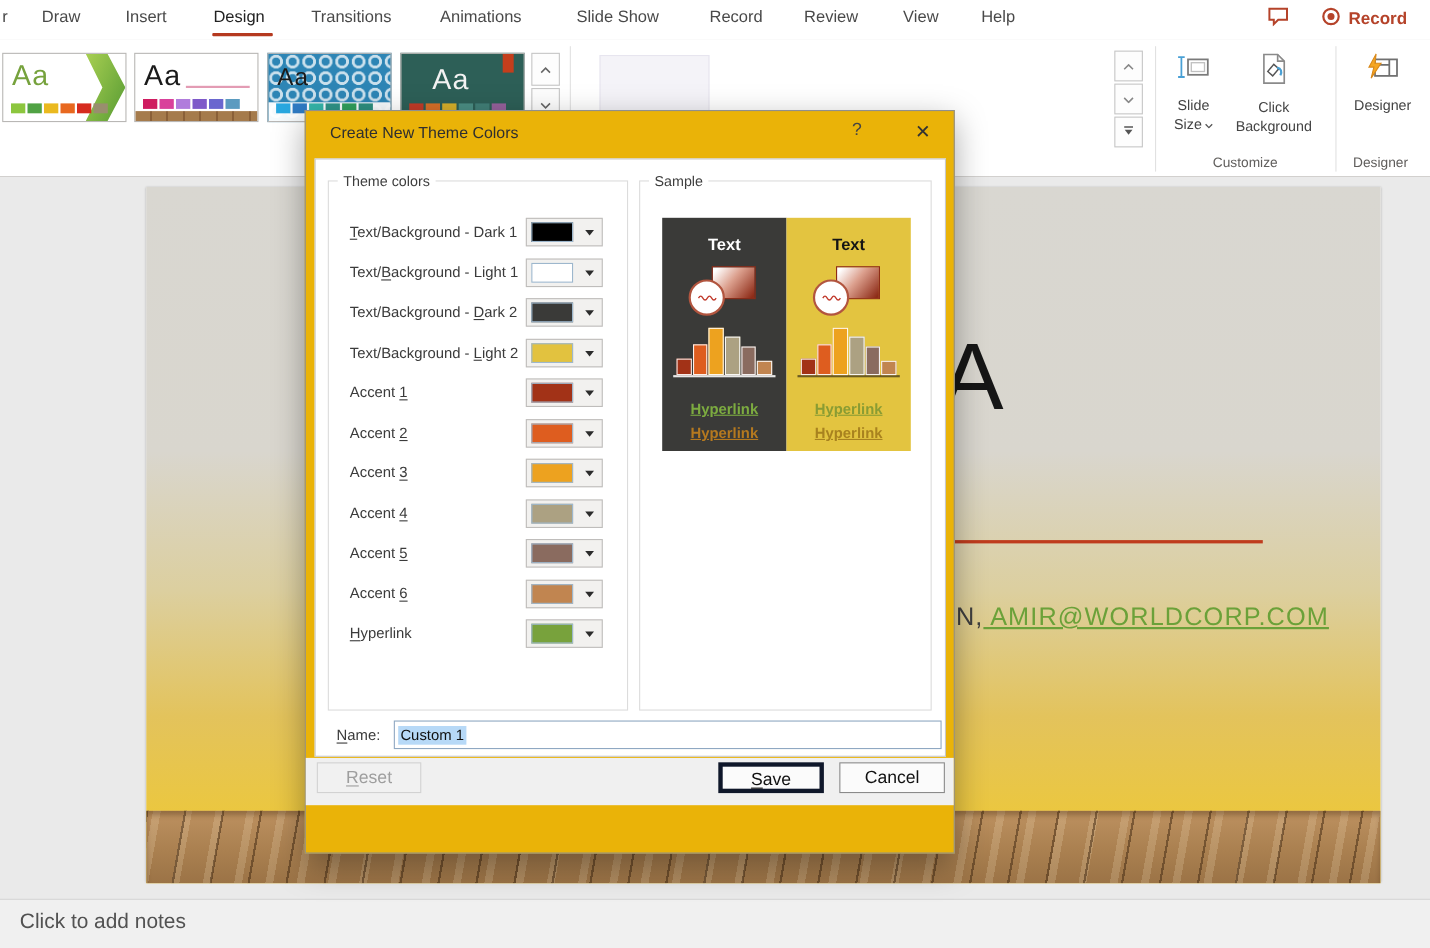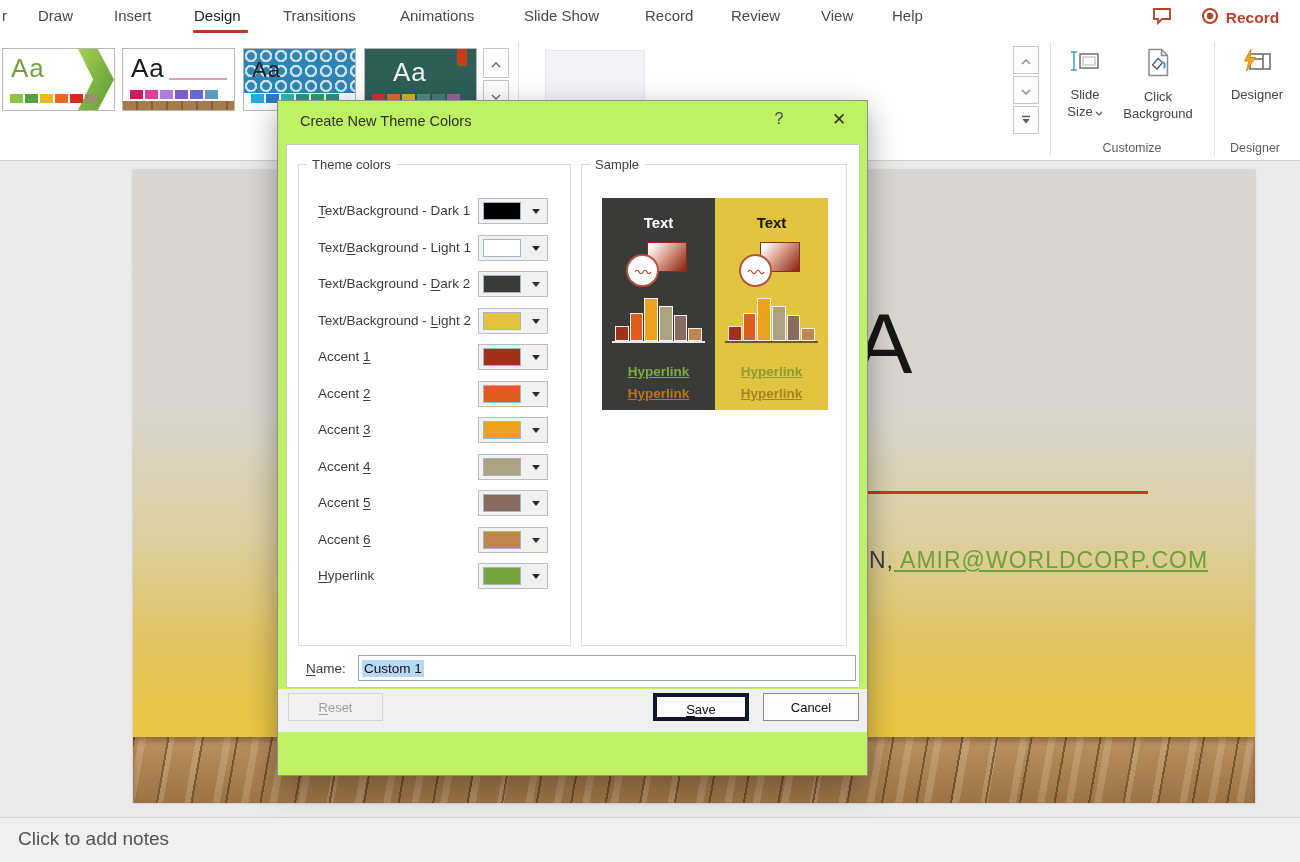--- a/index.html
+++ b/index.html
@@ -56,21 +56,21 @@
   .accent-rule { position:absolute; left:267px; top:321px; width:748px; height:3px; background:#bf3c1e; }
   .subtitle { position:absolute; left:736px; top:377px; font-size:23px; letter-spacing:1px; white-space:nowrap; }
   .subtitle .pre { color:#3f3f3f; }
   .subtitle .link { color:#6ba139; text-decoration:underline; }
 
   
   .notes { position:absolute; left:0; top:817px; width:1300px; height:45px; background:#f0f0f0; border-top:1px solid #d4d4d4; }
   .notes-text { position:absolute; left:18px; top:10px; font-size:19px; color:#525252; }
 
   
-  .dialog { position:absolute; left:277px; top:100px; width:591px; height:676px; background:#bef264;
+  .dialog { position:absolute; left:277px; top:100px; width:591px; height:676px; background:#eab308;
     border:1px solid #8f8f8f; box-shadow:0 10px 28px rgba(0,0,0,.35); z-index:50; }
   .dlg-title { position:absolute; left:22px; top:12px; font-size:14.5px; color:#2f2f2f; }
   .dlg-help { position:absolute; left:490px; top:9px; width:22px; height:22px; font-size:16px; color:#444; text-align:center; }
   .dlg-close { position:absolute; left:548px; top:8px; width:26px; height:24px; font-size:17px; color:#333; text-align:center; }
   .dlg-inner { position:absolute; left:8px; top:43px; width:574px; height:544px; background:#fff; border:1px solid #c8c8c8; }
   .groupbox { position:absolute; border:1px solid #dcdcdc; }
   .groupbox .gb-label { position:absolute; left:8px; top:-8px; background:#fff; padding:0 5px; font-size:13px; color:#3e3e3e; }
   .tc-row { position:absolute; left:0; width:100%; height:26px; }
   .tc-label { position:absolute; left:19px; top:5px; font-size:13.5px; color:#3b3b3b; white-space:nowrap; }
   .ak { text-decoration:underline; text-underline-offset:2px; }
@@ -92,21 +92,21 @@
   .sample-link { position:absolute; width:100%; text-align:center; font-size:13.5px; text-decoration:underline; font-weight:bold; }
   .link-1 { top:166px; color:#7cab40; }
   .link-2 { top:188px; color:#b5791f; }
 
   .name-label { position:absolute; left:28px; top:560px; font-size:13.5px; color:#3b3b3b; }
   .name-input { position:absolute; left:80px; top:554px; width:498px; height:26px; background:#fff; border:1px solid #8fa8c2;
     font-size:13.5px; display:flex; align-items:center; padding-left:3px; }
   .sel { background:#b7d9f7; color:#101010; padding:1px 2px; }
 
   .dlg-strip { position:absolute; left:0; top:588px; width:589px; height:43px; background:#f0f0f0; }
-  .dlg-btn { position:absolute; top:4px; height:28px; font-size:13px; text-align:center; line-height:25px; }
+  .dlg-btn { position:absolute; top:4px; height:28px; font-size:16px; text-align:center; line-height:25px; }
   .btn-reset { left:10px; width:95px; background:#f1f1f1; border:1px solid #d2d2d2; color:#9e9e9e; }
   .btn-save { left:375px; width:96px; background:#fbfbfb; border:4px solid #0f172a; color:#111; }
   .btn-cancel { left:485px; width:96px; background:#fbfbfb; border:1px solid #8a8a8a; color:#111; }
 
   .faint-variant { position:absolute; left:545px; top:14px; width:100px; height:52px; background:#f4f3f8; border:1px solid #e7e5ef; }
 </style>
 </head>
 <body>
 
 <div id="app">

